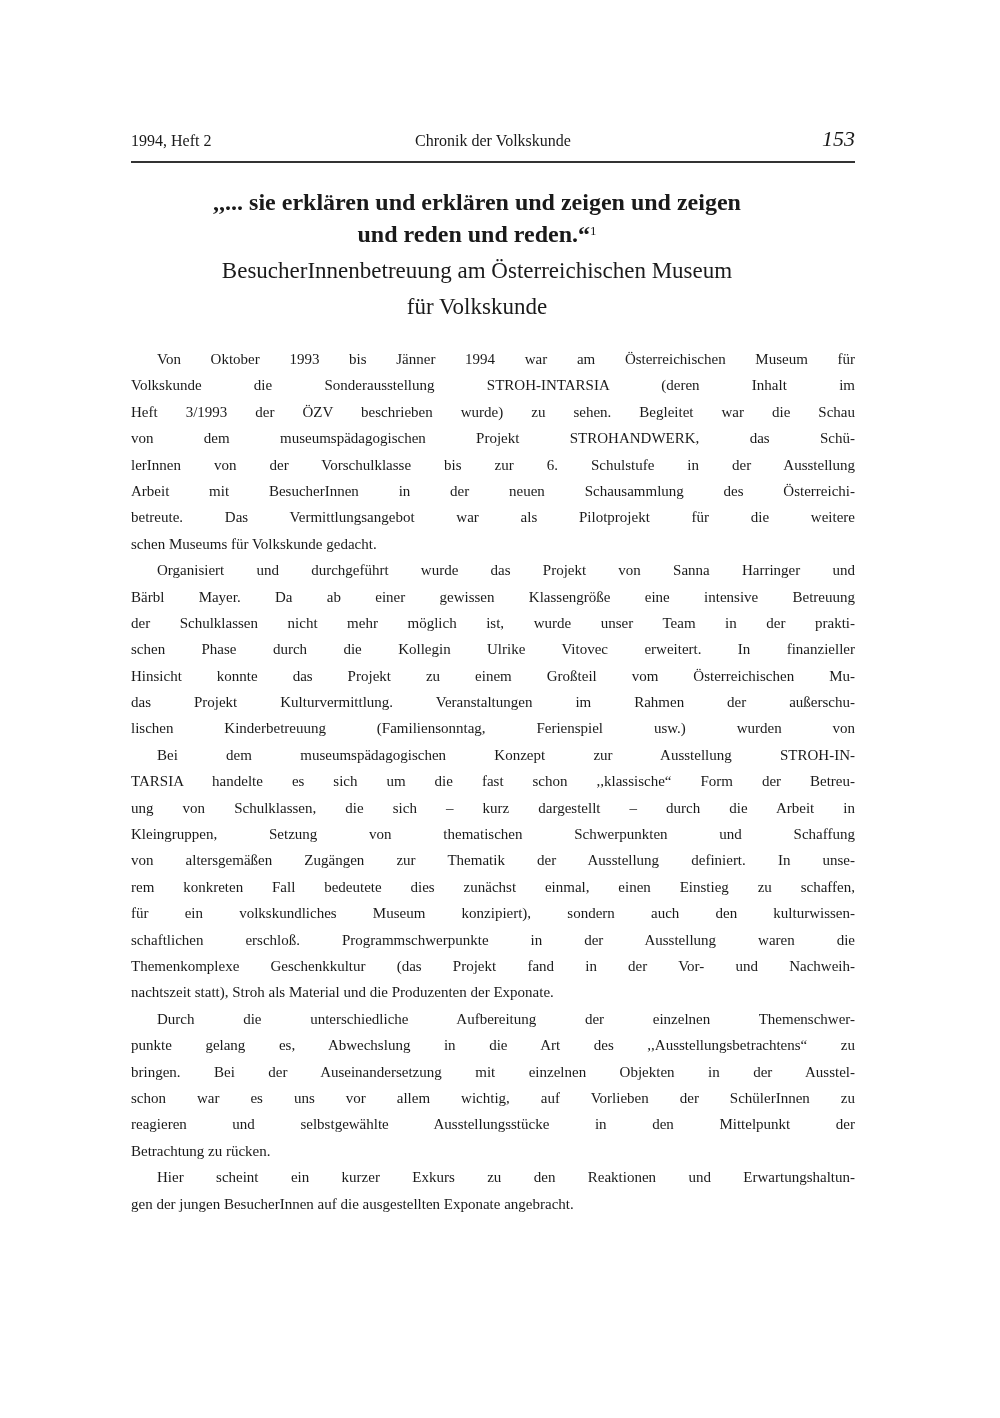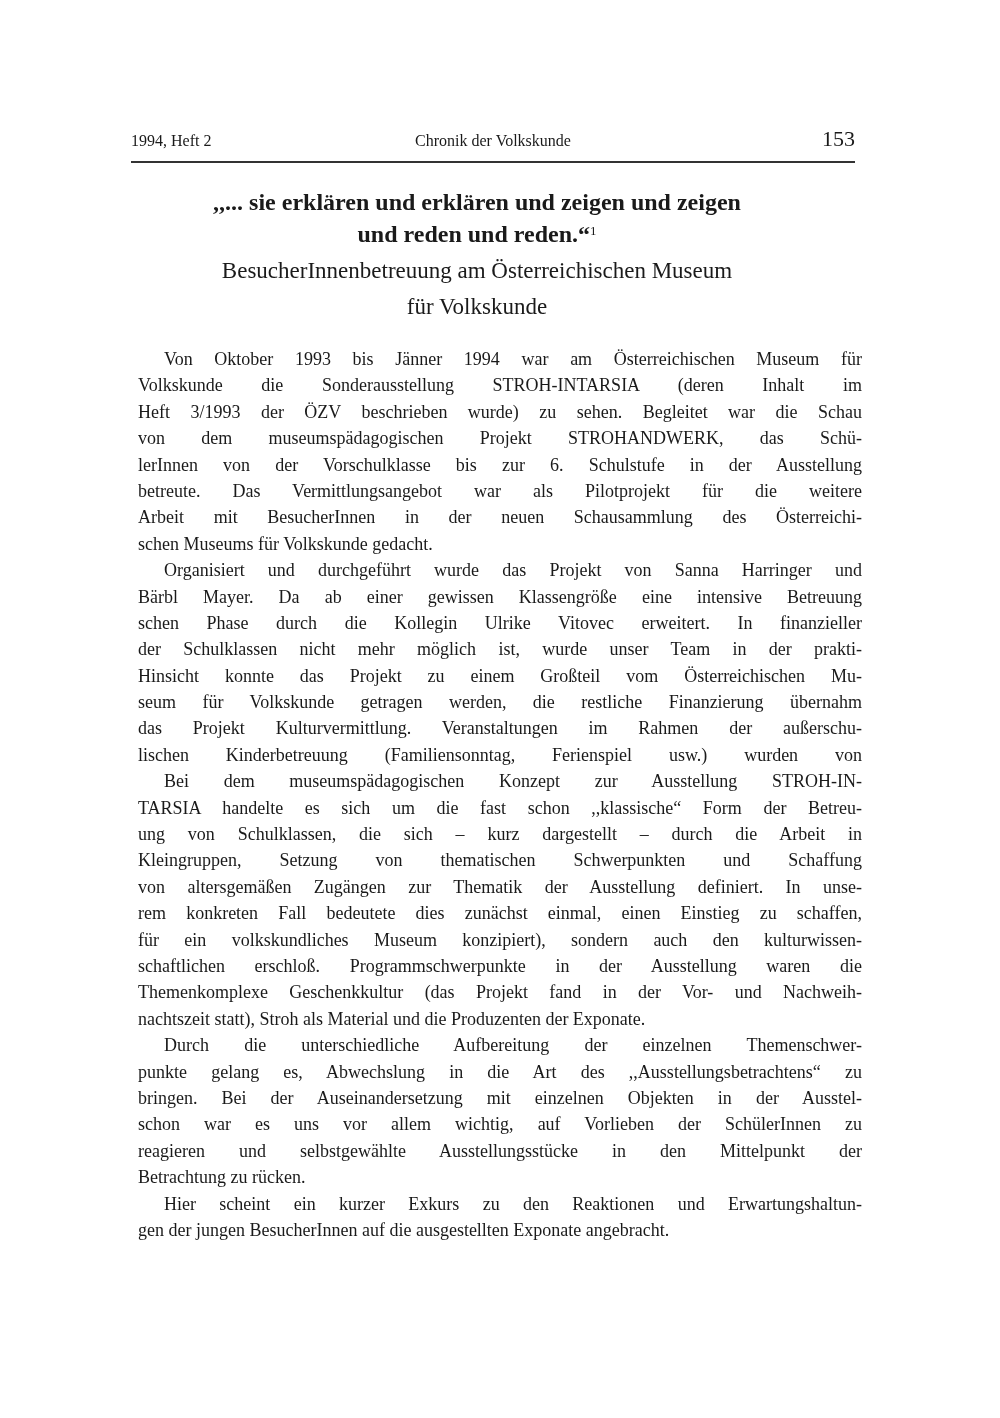--- a/index.html
+++ b/index.html
@@ -1,27 +1,27 @@
 <!DOCTYPE html>
 <html><head>
 <meta charset="utf-8">
 <style>
   html, body { margin: 0; padding: 0; background: #ffffff; }
   body { width: 1000px; height: 1418px; position: relative; overflow: hidden; color: #1a1a1a; font-family: "Liberation Serif", "DejaVu Serif", serif; }
   .page { position: absolute; left: 0; top: 0; width: 1000px; height: 1418px; }
   .header { position: absolute; left: 131px; top: 128px; width: 724px; height: 26px; }
   .hdr-left { position: absolute; left: 0; top: 4px; font-size: 16px; }
   .hdr-center { position: absolute; left: 0; right: 0; top: 4px; text-align: center; font-size: 16px; }
-  .hdr-right { position: absolute; right: 0; top: -2px; font-size: 22px; }
+  .hdr-right { position: absolute; right: 0; top: -2px; font-size: 22px; font-style: italic; }
   .rule { position: absolute; left: 131px; top: 161px; width: 724px; height: 1.5px; background: #333; }
   .title-block { position: absolute; left: 115px; top: 186px; width: 724px; text-align: center; }
   .title { font-weight: bold; font-size: 24px; line-height: 32px; margin: 0; }
   .title sup { font-size: 13px; font-weight: normal; vertical-align: top; position: relative; top: -3px; }
   .subtitle { font-size: 23px; line-height: 31px; margin: 5px; }
-  .body { position: absolute; left: 138px; top: 346px; width: 724px; font-size: 18px; font-family: Liberation Serif, serif; }
+  .body { position: absolute; left: 131px; top: 346px; width: 724px; font-size: 15px; font-family: Liberation Serif, serif; }
   .para { margin: 0; }
   .line { display: block; height: 26.4px; line-height: 26.4px; white-space: nowrap; text-align: justify; text-align-last: justify; }
   .line.last { text-align-last: left; }
   .line.indent { padding-left: 26px; }
 </style>
 </head>
 <body>
 
 <div class="page">
   <div class="header">
@@ -38,31 +38,30 @@
     <p class="subtitle">für Volkskunde</p>
   </div>
 
   <div class="body" id="body">
       <div class="para">
         <span class="line indent">Von Oktober 1993 bis Jänner 1994 war am Österreichischen Museum für</span>
         <span class="line">Volkskunde die Sonderausstellung STROH-INTARSIA (deren Inhalt im</span>
         <span class="line">Heft 3/1993 der ÖZV beschrieben wurde) zu sehen. Begleitet war die Schau</span>
         <span class="line">von dem museumspädagogischen Projekt STROHANDWERK, das Schü-</span>
         <span class="line">lerInnen von der Vorschulklasse bis zur 6. Schulstufe in der Ausstellung</span>
+        <span class="line">Arbeit mit BesucherInnen in der neuen Schausammlung des Österreichi-</span>
         <span class="line">betreute. Das Vermittlungsangebot war als Pilotprojekt für die weitere</span>
-        <span class="line">Arbeit mit BesucherInnen in der neuen Schausammlung des Österreichi-</span>
         <span class="line last">schen Museums für Volkskunde gedacht.</span>
       </div>
       <div class="para">
         <span class="line indent">Organisiert und durchgeführt wurde das Projekt von Sanna Harringer und</span>
         <span class="line">Bärbl Mayer. Da ab einer gewissen Klassengröße eine intensive Betreuung</span>
+        <span class="line">der Schulklassen nicht mehr möglich ist, wurde unser Team in der prakti-</span>
         <span class="line">schen Phase durch die Kollegin Ulrike Vitovec erweitert. In finanzieller</span>
-        <span class="line">der Schulklassen nicht mehr möglich ist, wurde unser Team in der prakti-</span>
         <span class="line">Hinsicht konnte das Projekt zu einem Großteil vom Österreichischen Mu-</span>
-        <span class="line">seum für Volkskunde getragen werden, die restliche Finanzierung übernahm</span>
         <span class="line">das Projekt Kulturvermittlung. Veranstaltungen im Rahmen der außerschu-</span>
         <span class="line">lischen Kinderbetreuung (Familiensonntag, Ferienspiel usw.) wurden von</span>
       </div>
       <div class="para">
         <span class="line indent">Bei dem museumspädagogischen Konzept zur Ausstellung STROH-IN-</span>
         <span class="line">TARSIA handelte es sich um die fast schon ,,klassische“ Form der Betreu-</span>
         <span class="line">ung von Schulklassen, die sich – kurz dargestellt – durch die Arbeit in</span>
         <span class="line">Kleingruppen, Setzung von thematischen Schwerpunkten und Schaffung</span>
         <span class="line">von altersgemäßen Zugängen zur Thematik der Ausstellung definiert. In unse-</span>
         <span class="line">rem konkreten Fall bedeutete dies zunächst einmal, einen Einstieg zu schaffen,</span>

